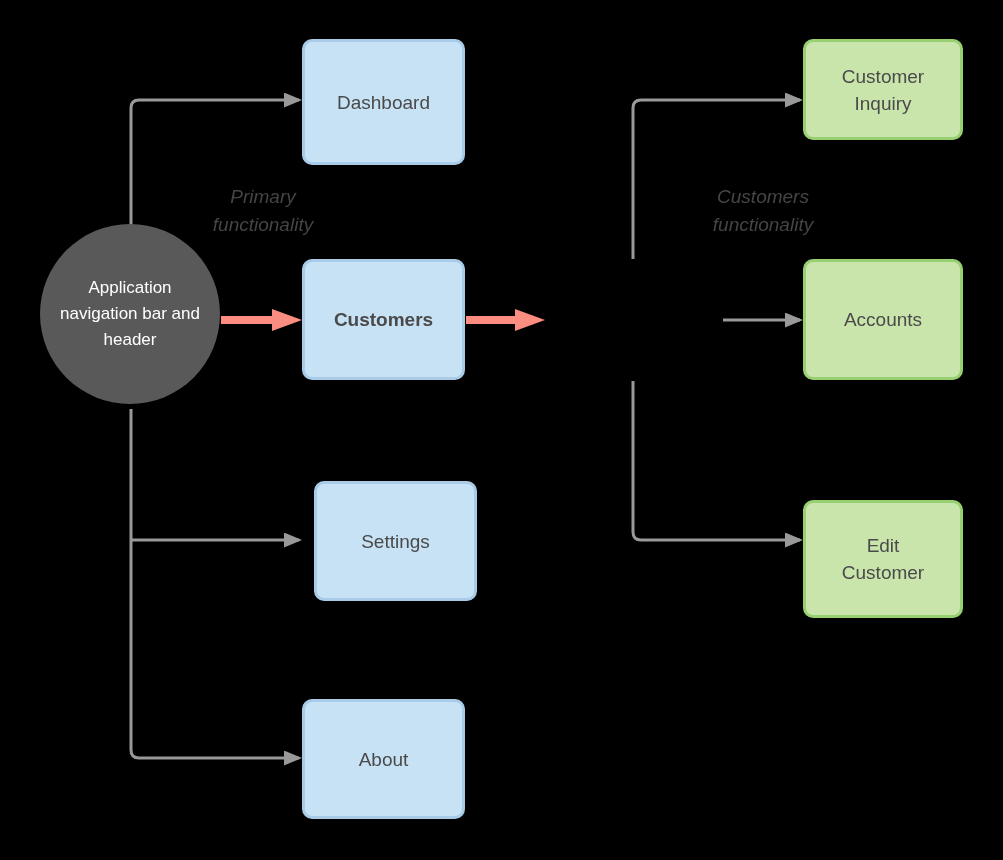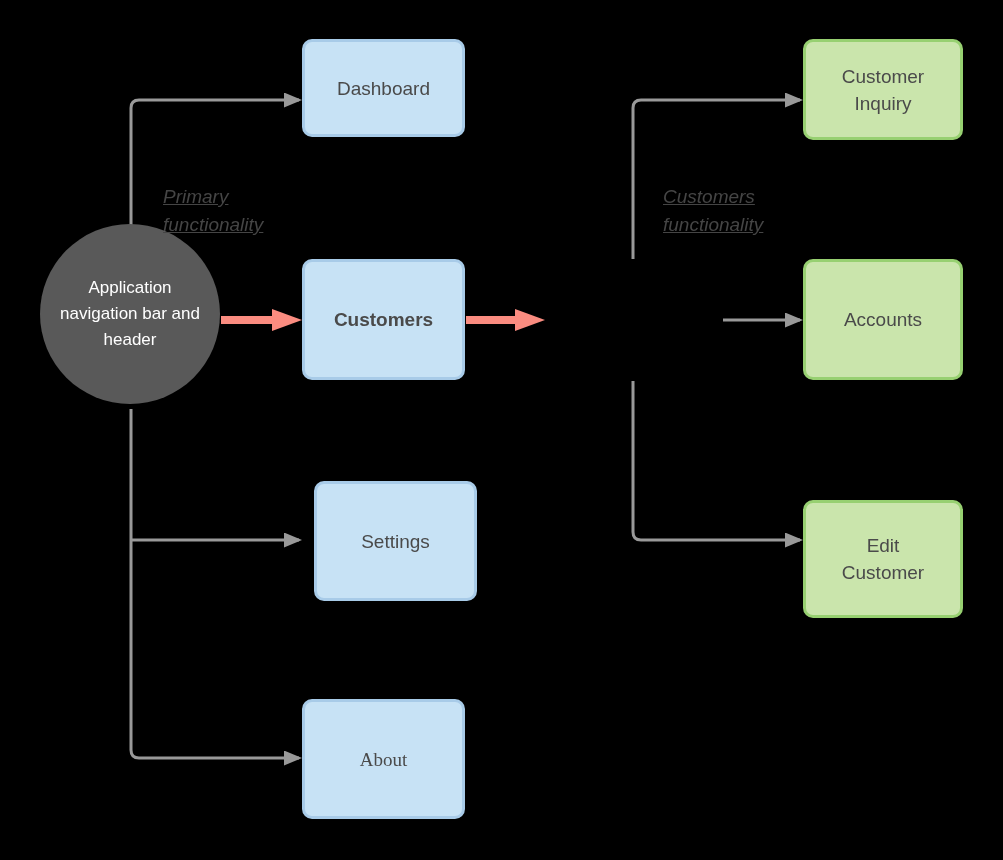--- a/index.html
+++ b/index.html
@@ -59,24 +59,24 @@
     left: 803px;
     width: 160px;
   }
   .green .wrap-label {
     display: block;
     max-width: 112px;
   }
   .bold-label {
     font-weight: bold;
   }
-  .pos-dashboard { top: 39px;  height: 98px; }
+  .pos-dashboard { top: 39px;  height: 126px; }
   .pos-customers { top: 259px; height: 121px; }
   .pos-settings  { top: 481px; height: 120px; margin-left: 12px; }
-  .pos-about     { top: 699px; height: 120px; font-family: Liberation Serif, serif; }
+  .pos-about     { top: 699px; height: 120px; }
   .pos-inquiry   { top: 39px;  height: 101px; }
   .pos-accounts  { top: 259px; height: 121px; text-align: right; }
   .pos-editcust  { top: 500px; height: 118px; }
   .diamond-wrap {
     position: absolute;
     left: 544px;
     top: 259px;
     width: 180px;
     height: 122px;
   }
@@ -97,27 +97,26 @@
     text-align: center;
     font-style: italic;
     font-size: 19px;
     line-height: 27px;
     color: #4a4a4a;
     white-space: pre-line;
   }
   .annotation {
     position: absolute;
     width: 200px;
-    text-align: left;
+    text-align: center;
     font-style: italic;
     font-size: 19px;
     line-height: 28px;
     color: #454545;
     white-space: pre-line;
-    text-decoration: underline;
   }
   .annotation-primary   { left: 163px; top: 183px; }
   .annotation-secondary { left: 663px; top: 183px; }
 </style>
 </head>
 <body>
 
 <div class="stage">
 
   <svg class="connectors" width="1003" height="860" viewBox="0 0 1003 860">

